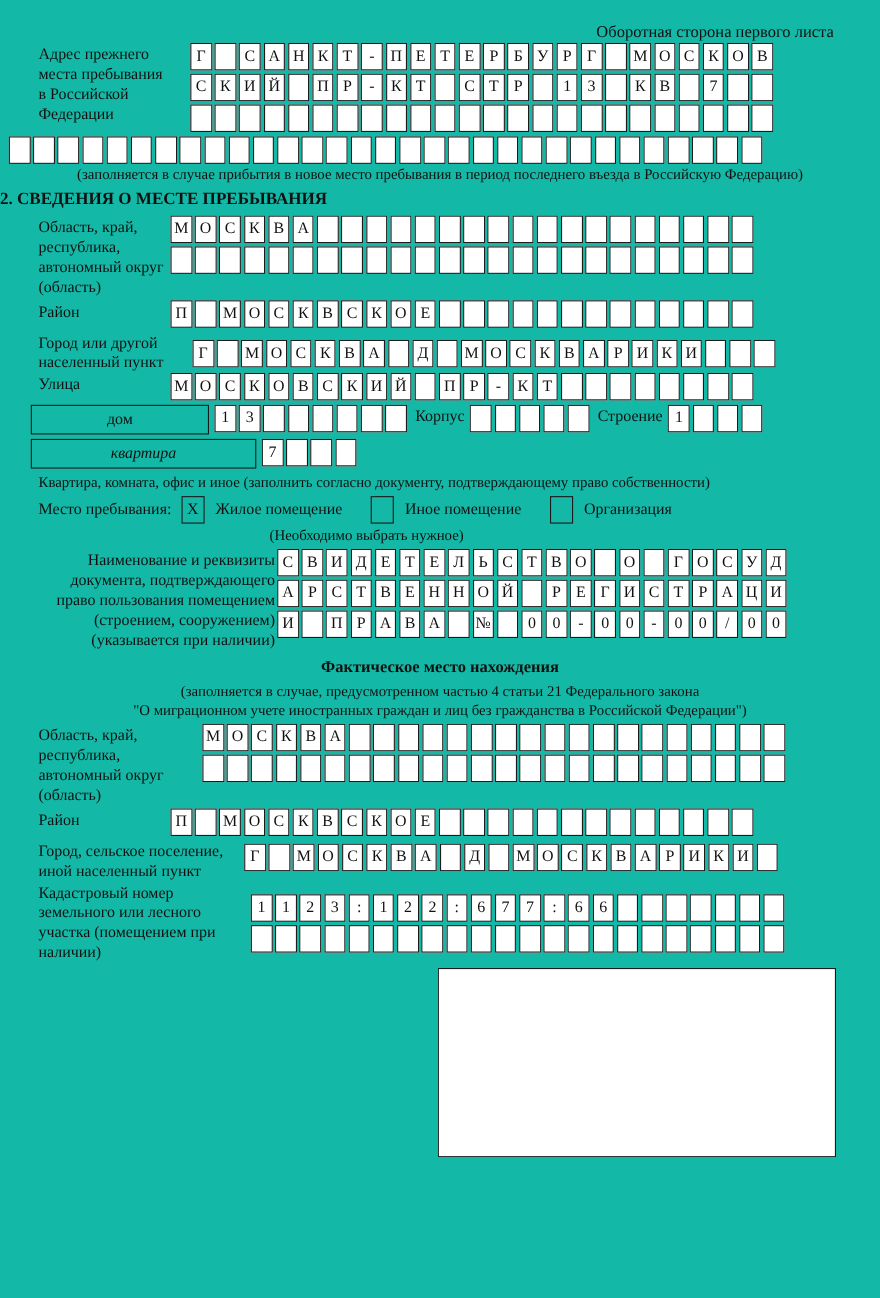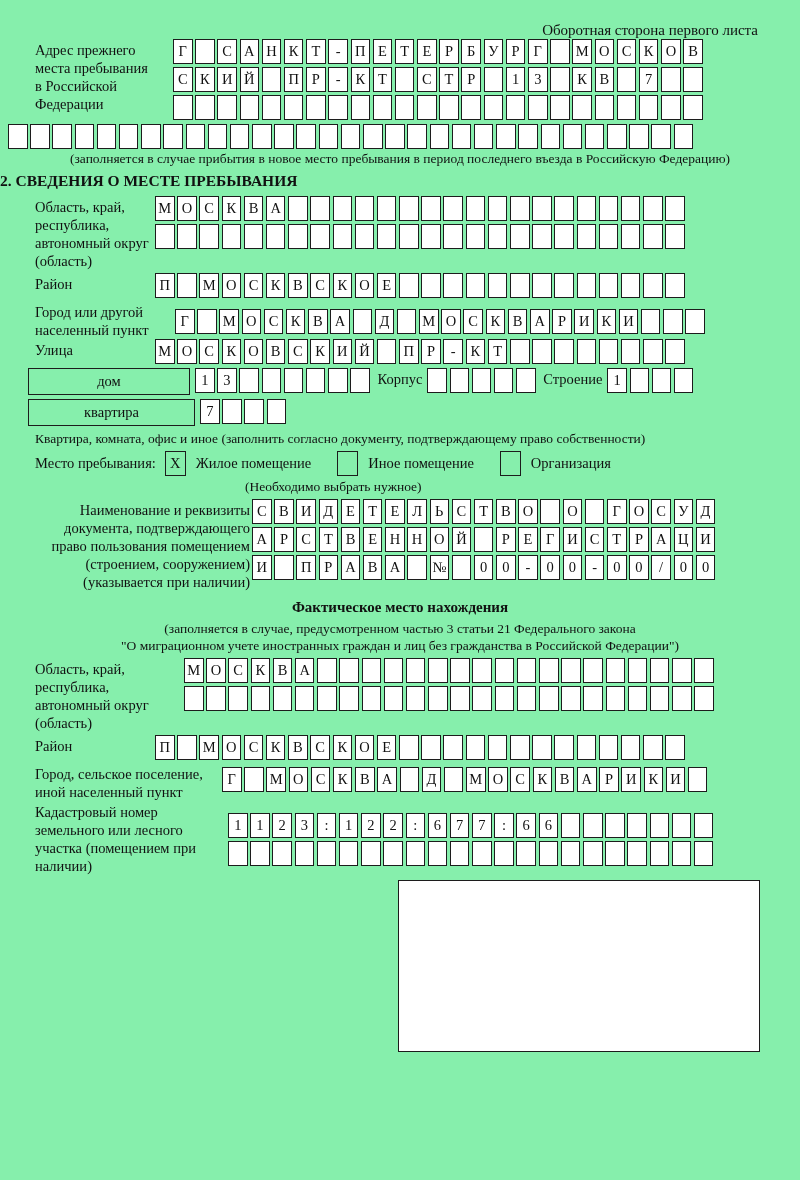--- a/index.html
+++ b/index.html
@@ -1,18 +1,18 @@
 <!DOCTYPE html>
 <html><head>
 <meta charset="utf-8">
 <style>
   * { box-sizing: border-box; margin: 0; padding: 0; }
   html, body { width: 800px; background: #ffffff; }
   body { font-family: "Liberation Serif", serif; color: #111; }
-  .page { width: 800px; height: 1180px; background: #86efac; overflow: hidden; position: relative; }
+  .page { width: 800px; height: 1180px; background: #14b8a6; overflow: hidden; position: relative; }
 
   .corner { text-align: right; padding: 22px 42px 0 0; font-size: 15px; }
 
   .field { display: flex; margin-left: 35px; align-items: flex-start; }
   .label { width: 118px; flex: 0 0 auto; font-size: 14.5px; line-height: 18px; padding-top: 2px; }
   .label.w-doc { width: 215px; }
   .label.w-fact { width: 172px; }
   .label.w-obl2 { width: 130px; }
   .grids { margin-left: 2px; }
   .grids.ind20 { margin-left: 20px; }
@@ -38,21 +38,21 @@
   .sect-title { text-align: left; font-weight: bold; font-size: 15.5px; margin: 5px 0 6px 0; }
   .fact-title { text-align: center; font-weight: bold; font-size: 15px; margin: 8px 0 4px 0; }
 
   .domrow { display: flex; align-items: flex-start; margin: 1px 4px 3px 28px; }
   .wbox {
     height: 27px; border: 1.6px solid #1c1c1c;
     display: flex; align-items: center; justify-content: center;
     font-size: 14.5px; flex: 0 0 auto;
   }
   .dombox { width: 162px; margin-right: 5px; }
-  .kvbox  { width: 167px; margin-right: 5px; }
+  .kvbox  { width: 205px; margin-right: 5px; font-style: italic; }
   .inlabel { font-size: 14.5px; padding: 3px 5px 0 5px; flex: 0 0 auto; }
 
   .mesto { display: flex; align-items: center; margin: 4px 0 2px 35px; font-size: 14.5px; }
   .mlabel { margin-right: 9px; }
   .checkbox {
     width: 21px; height: 25px; border: 1.6px solid #1c1c1c;
     display: flex; align-items: center; justify-content: center;
     font-size: 14.5px; flex: 0 0 auto;
   }
   .opt { margin: 0 26px 0 10px; }
@@ -468,21 +468,21 @@
           <span class="cell">0</span>
           <span class="cell">0</span>
           <span class="cell">/</span>
           <span class="cell">0</span>
           <span class="cell">0</span>
         </div>
     </div>
   </div>
 
   <div class="fact-title">Фактическое место нахождения</div>
-  <div class="note center">(заполняется в случае, предусмотренном частью 3 статьи 21 Федерального закона</div>
+  <div class="note center">(заполняется в случае, предусмотренном частью 4 статьи 21 Федерального закона</div>
   <div class="note center" style="margin-bottom:4px">"О миграционном учете иностранных граждан и лиц без гражданства в Российской Федерации")</div>
 
   <div class="field">
     <div class="label w-obl2">Область, край, республика, автономный округ (область)</div>
     <div class="grids ind19">
       <div class="cellrow">
           <span class="cell">М</span>
           <span class="cell">О</span>
           <span class="cell">С</span>
           <span class="cell">К</span>

